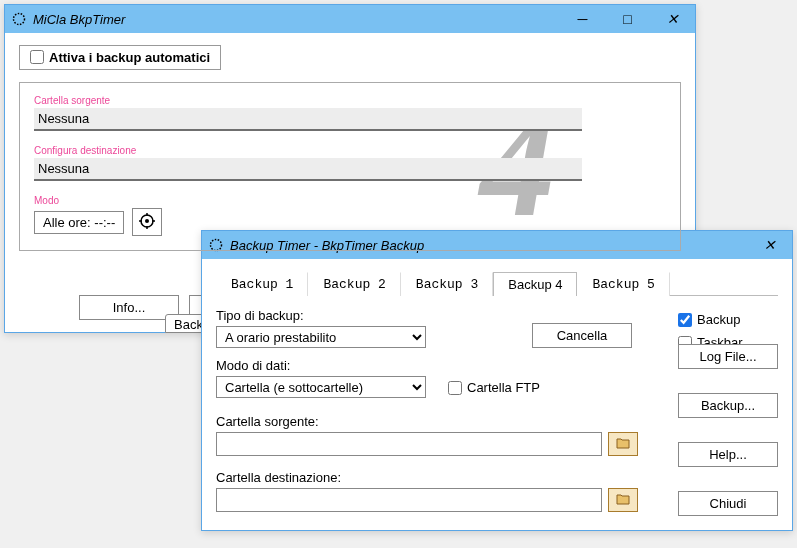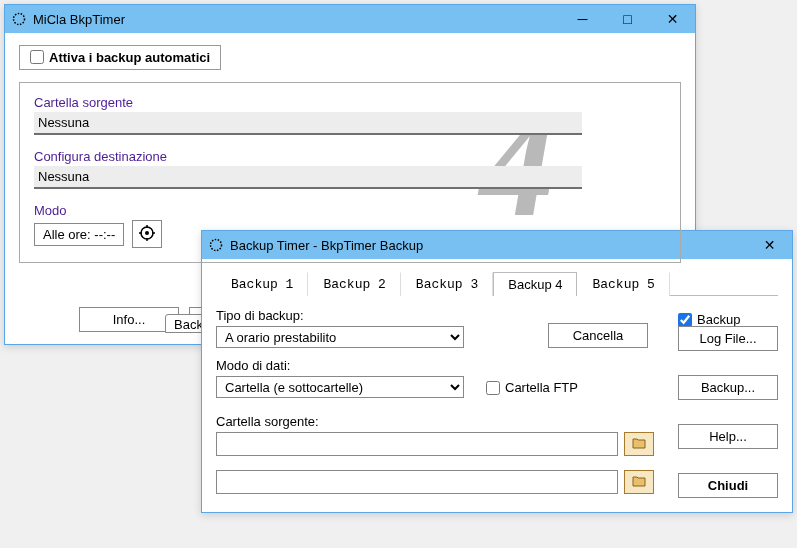--- a/index.html
+++ b/index.html
@@ -19,20 +19,21 @@
   box-shadow: 0 2px 8px rgba(0,0,0,0.15);
 }
 .titlebar {
   background: #79c0f2;
   height: 28px;
   display: flex;
   align-items: center;
   padding-left: 6px;
   color: #000;
   font-size: 13px;
+  font-style: italic;
 }
 .titlebar .app-icon {
   width: 16px; height: 16px;
   margin-right: 6px;
   display: inline-flex;
   align-items: center; justify-content: center;
 }
 .titlebar .spacer { flex: 1; }
 .titlebar .ctrl {
   width: 45px; height: 28px;
@@ -63,22 +64,22 @@
   margin-bottom: 12px;
   background: #fff;
   position: relative; z-index: 1;
 }
 .fieldset {
   border: 1px solid #aaa;
   padding: 12px 14px 14px;
   position: relative; z-index: 1;
 }
 .lbl-blue {
-  color: #4c1d95;
-  font-size: 13px;
+  color: #ec4899;
+  font-size: 10px;
   margin-bottom: 2px;
 }
 .underline-field {
   border: none;
   border-bottom: 2px solid #6f6f6f;
   background: #ededed;
   padding: 3px 4px;
   width: 540px;
   margin-bottom: 14px;
   font-size: 13px;
@@ -137,30 +138,30 @@
 .tab.active {
   border-color: #bbb;
   background: #fff;
 }
 .tab:not(.active) {
   border-right: 1px solid #ddd;
   font-family: Liberation Mono, monospace;
 }
 .form-grid {
   display: flex;
-  gap: 24px;
+  gap: 40px;
 }
 .form-left { flex: 1; }
 .form-right { width: 100px; display:flex; flex-direction:column; gap:8px; padding-top:4px; }
 .small-lbl {
   font-size: 13px;
   margin-bottom: 3px;
 }
 .combo {
-  width: 248px;
+  width: 210px;
   border: 1px solid #888;
   padding: 2px 4px;
   font-size: 13px;
   height: 22px;
   background: #fff;
 }
 .text-in {
   border: 1px solid #888;
   padding: 2px 4px;
   font-size: 13px;
@@ -183,21 +184,21 @@
 .side-check {
   display: flex; align-items: center;
   font-size: 13px;
 }
 .side-btns {
   position: absolute;
   right: 14px;
   bottom: 14px;
   display: flex; flex-direction: column; gap: 24px;
 }
-.btn-bold { font-weight: bold; }
+.btn-bold { font-weight: normal; }
 </style>
 </head>
 <body>
 
 <div class="window" style="left:4px; top:4px; width:690px;">
   <div class="titlebar">
     <span class="app-icon">
       <svg width="14" height="14" viewBox="0 0 14 14">
           <circle cx="7" cy="7" r="5.5" fill="none" stroke="#000" stroke-width="1.5" stroke-dasharray="1.5 1.5"></circle>
         </svg>
@@ -308,20 +309,21 @@
               <span>
                 <svg width="14" height="12" viewBox="0 0 14 12">
                     <path d="M1 2 h4 l1 1 h7 v8 h-12 z" fill="#e8c06a" stroke="#8a6020"></path>
                   </svg>
               </span>
             </div>
           </div>
         </div>
 
         <div style="margin-top:14px;">
+          <div class="small-lbl">Cartella destinazione:</div>
           <div style="display:flex; gap:6px; align-items:center;">
             <input class="text-in" style="flex: 1 1 0%;" value="">
             <div class="browse-btn">
               <span>
                 <svg width="14" height="12" viewBox="0 0 14 12">
                     <path d="M1 2 h4 l1 1 h7 v8 h-12 z" fill="#e8c06a" stroke="#8a6020"></path>
                   </svg>
               </span>
             </div>
           </div>

